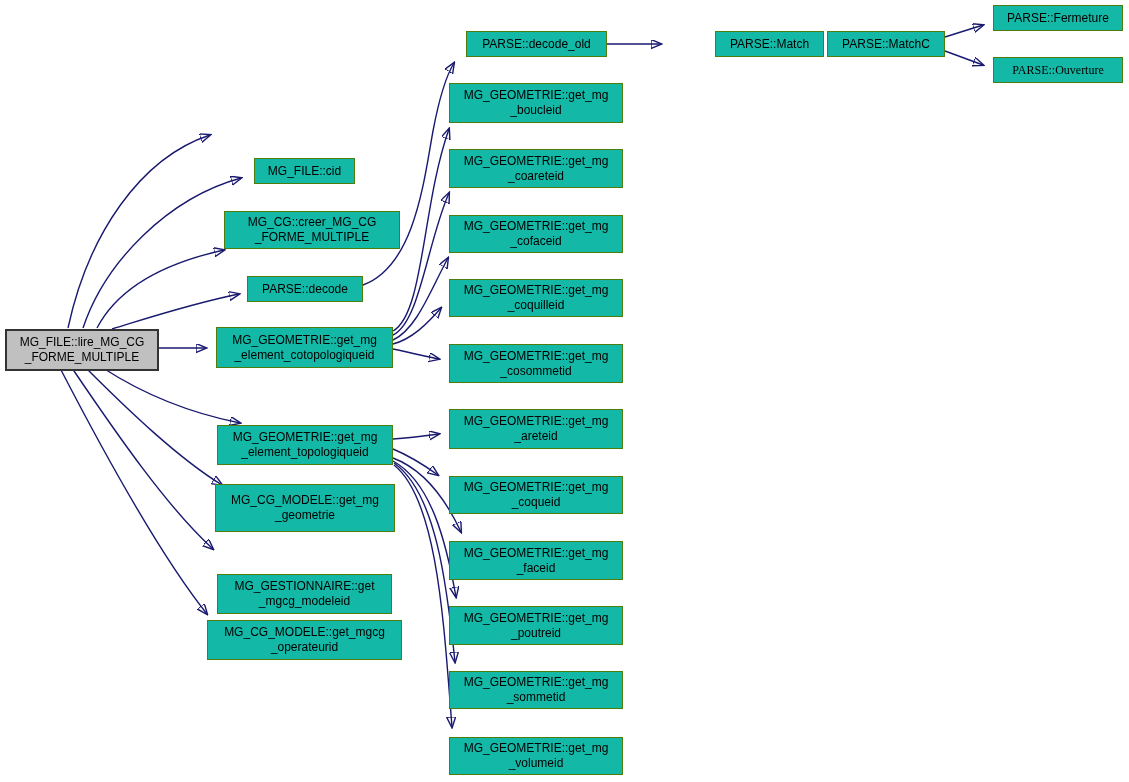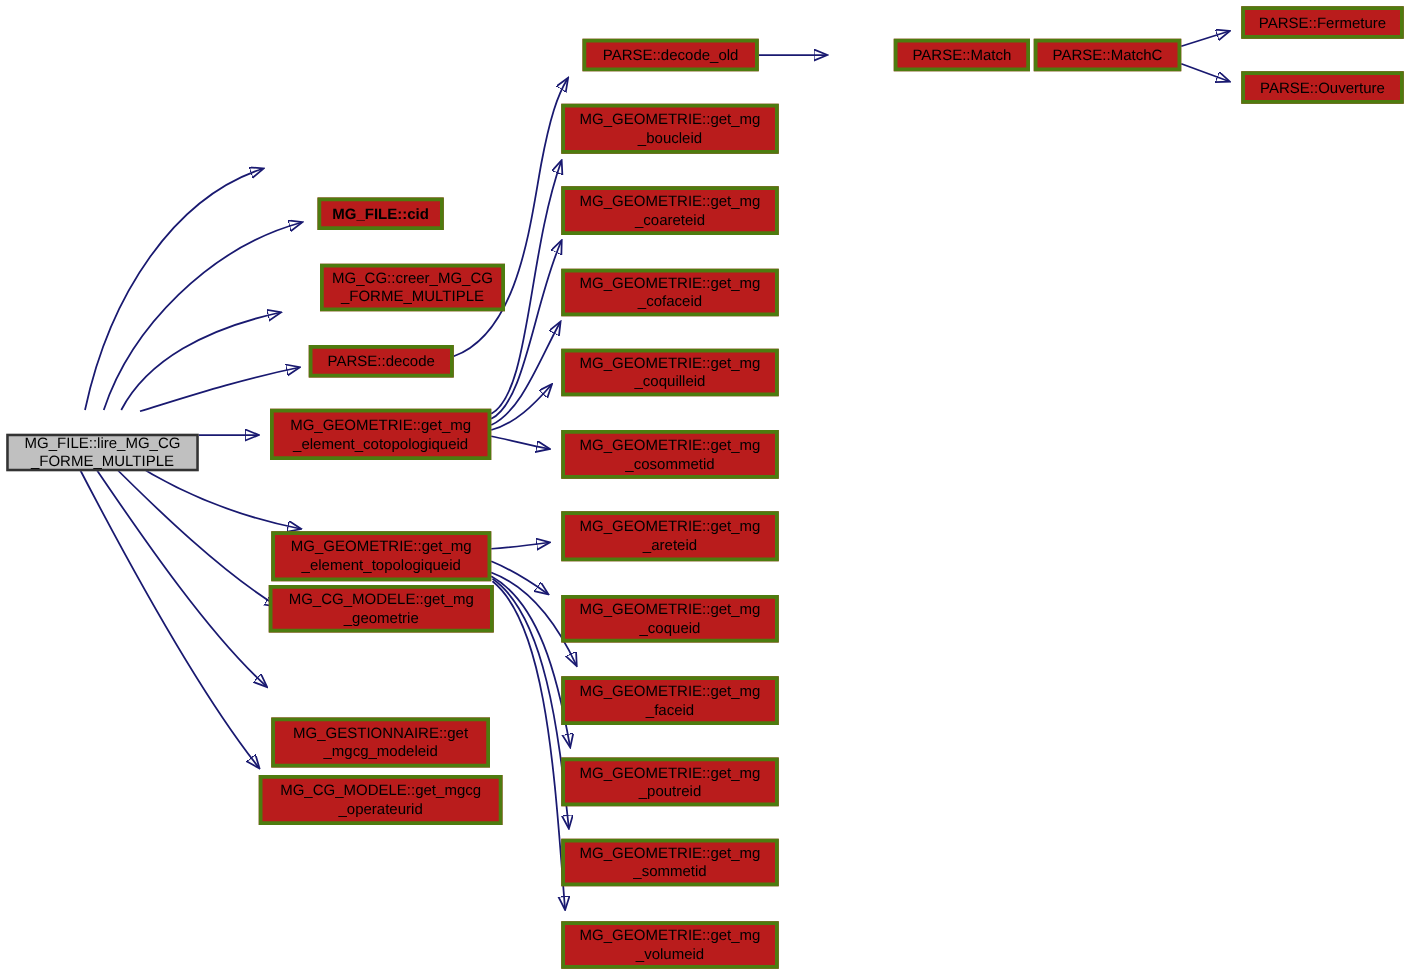--- a/index.html
+++ b/index.html
@@ -22,22 +22,22 @@
     z-index: 0;
   }
   #edges path, #edges line {
     fill: none;
     stroke: #191970;
     stroke-width: 1.4px;
   }
   .node {
     position: absolute;
     box-sizing: border-box;
-    border: 3px solid #4d7c0f;
-    background: #b91c1c;
+    border: 1px solid #4d7c0f;
+    background: #14b8a6;
     color: #000000;
     font-size: 12px;
     line-height: 15px;
     white-space: pre-line;
     text-align: center;
     display: flex;
     align-items: center;
     justify-content: center;
     z-index: 1;
     cursor: pointer;
@@ -79,38 +79,38 @@
     <path d="M 393,458 C 425,470 447,502 461,532" marker-end="url(#arrow)"></path>
     <path d="M 393,461 C 431,482 446,541 456,597" marker-end="url(#arrow)"></path>
     <path d="M 394,463 C 436,492 447,586 455,662" marker-end="url(#arrow)"></path>
     <path d="M 394,465 C 438,500 444,627 452,727" marker-end="url(#arrow)"></path>
     <path d="M 607,44 L 661,44" marker-end="url(#arrow)"></path>
     <path d="M 780,44 L 817,44" marker-end="url(#arrow)"></path>
     <path d="M 945,37 L 983,25" marker-end="url(#arrow)"></path>
     <path d="M 945,51 L 983,65" marker-end="url(#arrow)"></path>
   </svg>
 
-  <div class="node main" style="left:5px; top:347px; width:154px; height:30px;">MG_FILE::lire_MG_CG
+  <div class="node main" style="left:5px; top:329px; width:154px; height:42px;">MG_FILE::lire_MG_CG
 _FORME_MULTIPLE</div>
 
 
-  <div class="node" style="left:254px; top:158px; width:101px; height:26px;font-weight:bold;">MG_FILE::cid</div>
+  <div class="node" style="left:254px; top:158px; width:101px; height:26px;">MG_FILE::cid</div>
 
-  <div class="node" style="left:224px; top:211px; width:148px; height:38px;margin-left:32px;">MG_CG::creer_MG_CG
+  <div class="node" style="left:224px; top:211px; width:176px; height:38px;">MG_CG::creer_MG_CG
 _FORME_MULTIPLE</div>
 
   <div class="node" style="left:247px; top:276px; width:116px; height:26px;">PARSE::decode</div>
 
   <div class="node" style="left:216px; top:327px; width:177px; height:41px;">MG_GEOMETRIE::get_mg
 _element_cotopologiqueid</div>
 
   <div class="node" style="left:217px; top:425px; width:176px; height:40px;">MG_GEOMETRIE::get_mg
 _element_topologiqueid</div>
 
-  <div class="node" style="left:215px; top:468px; width:180px; height:38px;">MG_CG_MODELE::get_mg
+  <div class="node" style="left:215px; top:484px; width:180px; height:48px;">MG_CG_MODELE::get_mg
 _geometrie</div>
 
   <div class="node" style="left:217px; top:555px; width:175px; height:40px;margin-top:19px;">MG_GESTIONNAIRE::get
 _mgcg_modeleid</div>
 
   <div class="node" style="left:207px; top:620px; width:195px; height:40px;">MG_CG_MODELE::get_mgcg
 _operateurid</div>
 
   <div class="node" style="left:466px; top:31px; width:141px; height:26px;">PARSE::decode_old</div>
 
@@ -146,15 +146,15 @@
 
   <div class="node" style="left:449px; top:737px; width:174px; height:38px;">MG_GEOMETRIE::get_mg
 _volumeid</div>
 
   <div class="node" style="left:671px; top:31px; width:109px; height:26px;margin-left:44px;">PARSE::Match</div>
 
   <div class="node" style="left:827px; top:31px; width:118px; height:26px;">PARSE::MatchC</div>
 
   <div class="node" style="left:993px; top:5px; width:130px; height:26px;">PARSE::Fermeture</div>
 
-  <div class="node" style="left:993px; top:57px; width:130px; height:26px;">PARSE::Ouverture</div>
+  <div class="node" style="left:993px; top:57px; width:130px; height:26px;font-family:Liberation Serif, serif;">PARSE::Ouverture</div>
 
 </div>
 
 </body></html>

